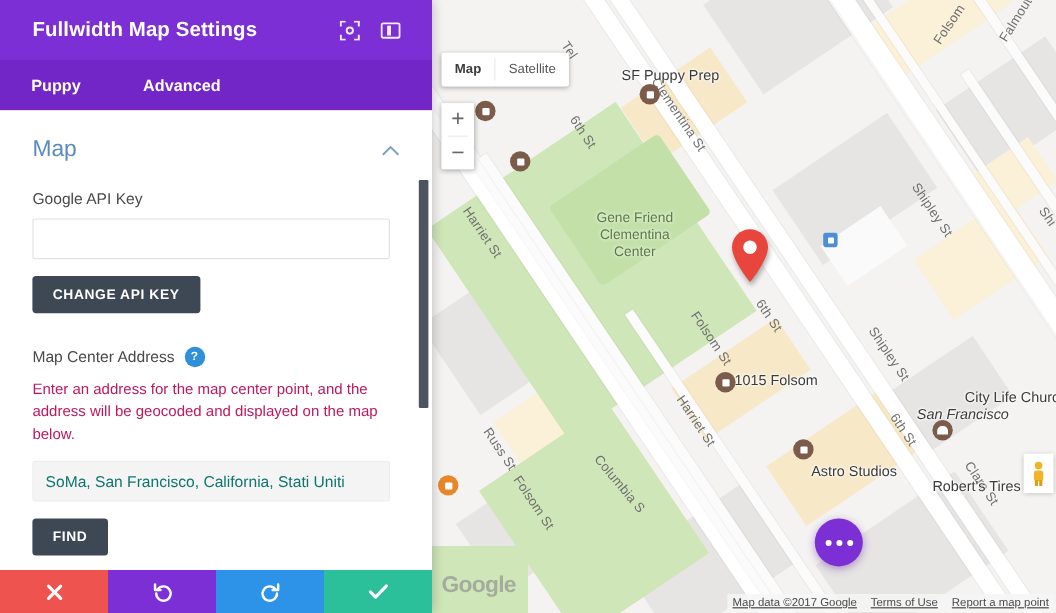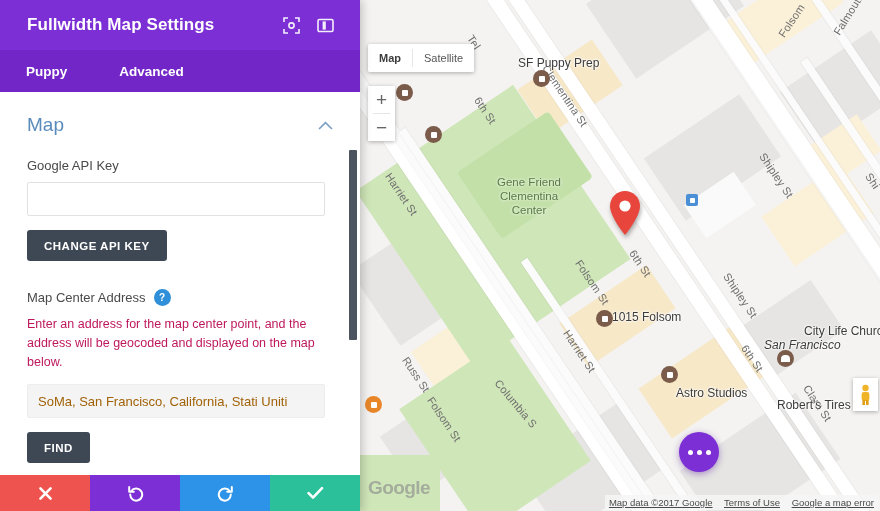--- a/index.html
+++ b/index.html
@@ -186,21 +186,21 @@
   .help-badge {
     width: 17px; height: 17px; border-radius: 50%; background: #2f8fd8;
     color: #fff; font-size: 10px; font-weight: bold;
     display: flex; align-items: center; justify-content: center; cursor: pointer;
   }
   .text-input {
     width: 298px; height: 34px; border: 1px solid #e2e2e2; background: #fff;
     border-radius: 2px; padding: 0 10px; font-size: 13px; color: #333;
     font-family: "Liberation Sans", sans-serif; outline: none;
   }
-  .text-input.filled { background: #f4f4f4; border-color: #ededed; color: #a16207; }
+  .text-input.filled { background: #f4f4f4; border-color: #ededed; color: #0f766e; }
   .dark-btn {
     margin-top: 14px; background: #3e4855; color: #fff; border: none;
     border-radius: 3px; height: 31px; padding: 0 17px;
     font-size: 11.5px; font-weight: bold; letter-spacing: .5px; cursor: pointer;
     font-family: "Liberation Sans", sans-serif;
   }
   .help-text {
     font-size: 12.5px; color: #be185d; line-height: 19px; width: 296px;
     margin: 4px 0 12px 0;
   }
@@ -357,21 +357,21 @@
         <rect x="4.4" y="16" width="2.6" height="5" fill="#e09e12"></rect>
         <rect x="8" y="16" width="2.6" height="5" fill="#e09e12"></rect>
       </svg>
     </div>
 
     <div class="google-wm">Google</div>
 
     <div class="map-attrib">
       <span>Map data ©2017 Google</span>
       <span>Terms of Use</span>
-      <span>Google a map error</span>
+      <span>Report a map point</span>
     </div>
 
     <button class="fab">
       <i></i>
       <i></i>
       <i></i>
     </button>
   </div>
 
   <div class="panel">

